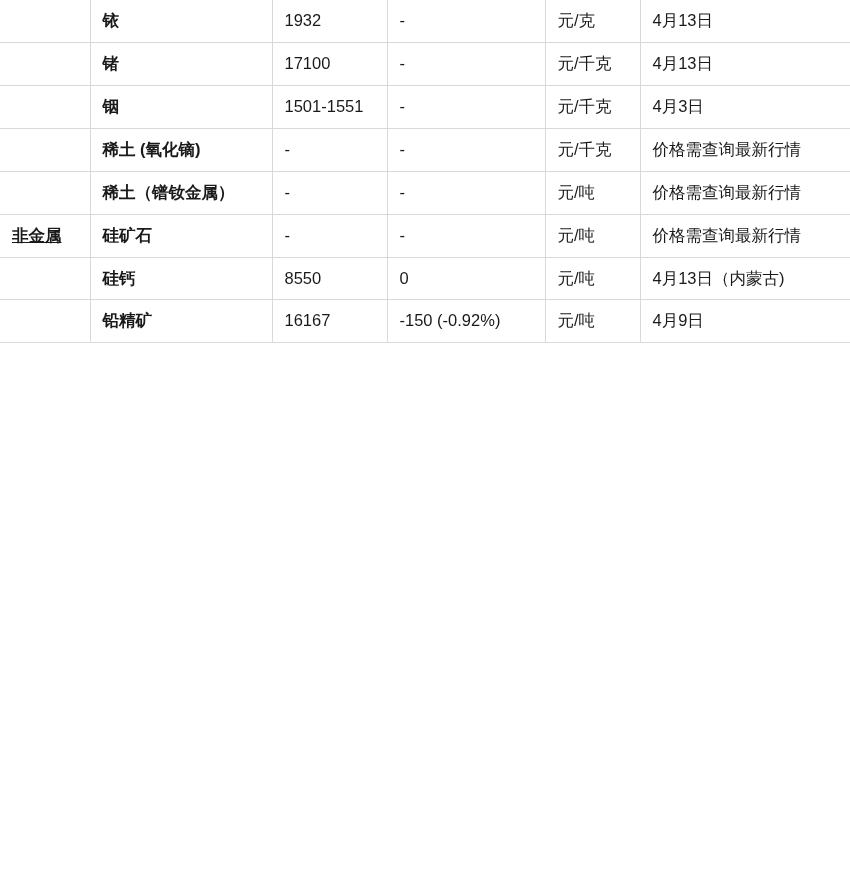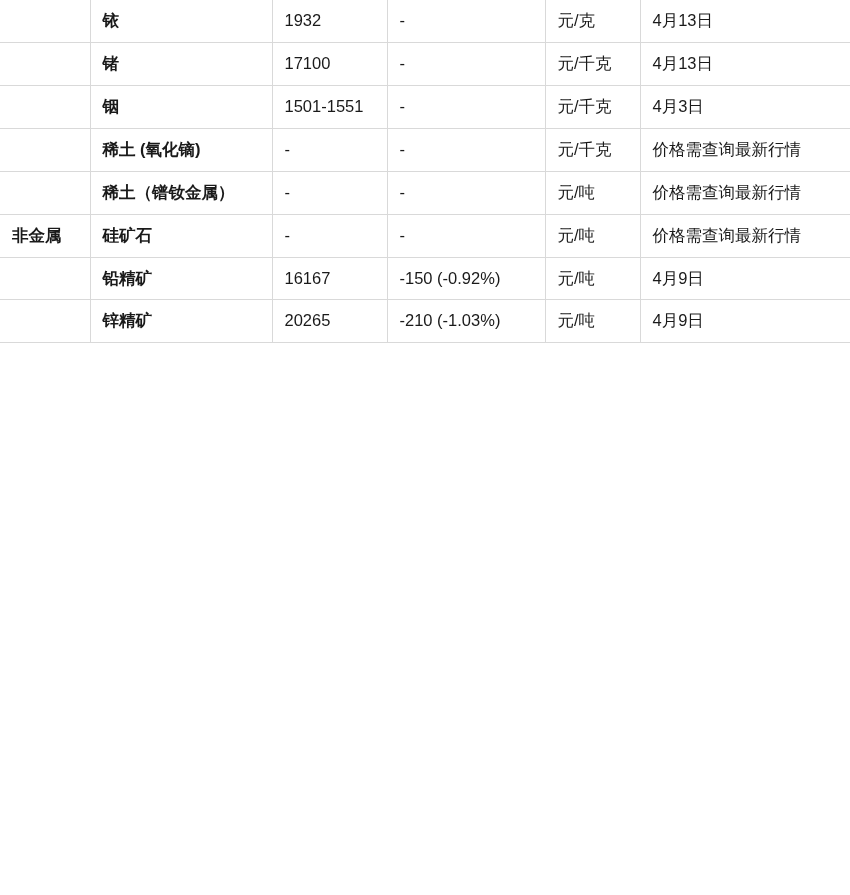--- a/index.html
+++ b/index.html
@@ -41,20 +41,21 @@
     word-break: break-all;
   }
   
   table.price-table tr td:first-child { border-left: none; }
   table.price-table tr td:last-child  { border-right: none; margin-left: 24px; }
   table.price-table tr:first-child td { border-top: none; }
 
   td.group {
     font-weight: bold;
     padding-left: 12px;
+    text-decoration: underline;
   }
   td.name {
     font-weight: bold;
   }
   td.price, td.change, td.unit, td.date {
     font-weight: normal;
   }
 </style>
 </head>
 <body>
@@ -113,29 +114,29 @@
       <tr>
         <td class="group">非金属</td>
         <td class="name">硅矿石</td>
         <td class="price">-</td>
         <td class="change">-</td>
         <td class="unit">元/吨</td>
         <td class="date">价格需查询最新行情</td>
       </tr>
       <tr>
         <td class="group"></td>
+        <td class="name">硅钙</td>
+        <td class="price">8550</td>
+        <td class="change">0</td>
+        <td class="unit">元/吨</td>
+        <td class="date">4月13日（内蒙古)</td>
+      </tr>
+      <tr>
+        <td class="group"></td>
         <td class="name">铅精矿</td>
         <td class="price">16167</td>
         <td class="change">-150      (-0.92%)</td>
-        <td class="unit">元/吨</td>
-        <td class="date">4月9日</td>
-      </tr>
-      <tr>
-        <td class="group"></td>
-        <td class="name">锌精矿</td>
-        <td class="price">20265</td>
-        <td class="change">-210      (-1.03%)</td>
         <td class="unit">元/吨</td>
         <td class="date">4月9日</td>
       </tr>
     </tbody>
   </table>
 </div>
 
 </body></html>

